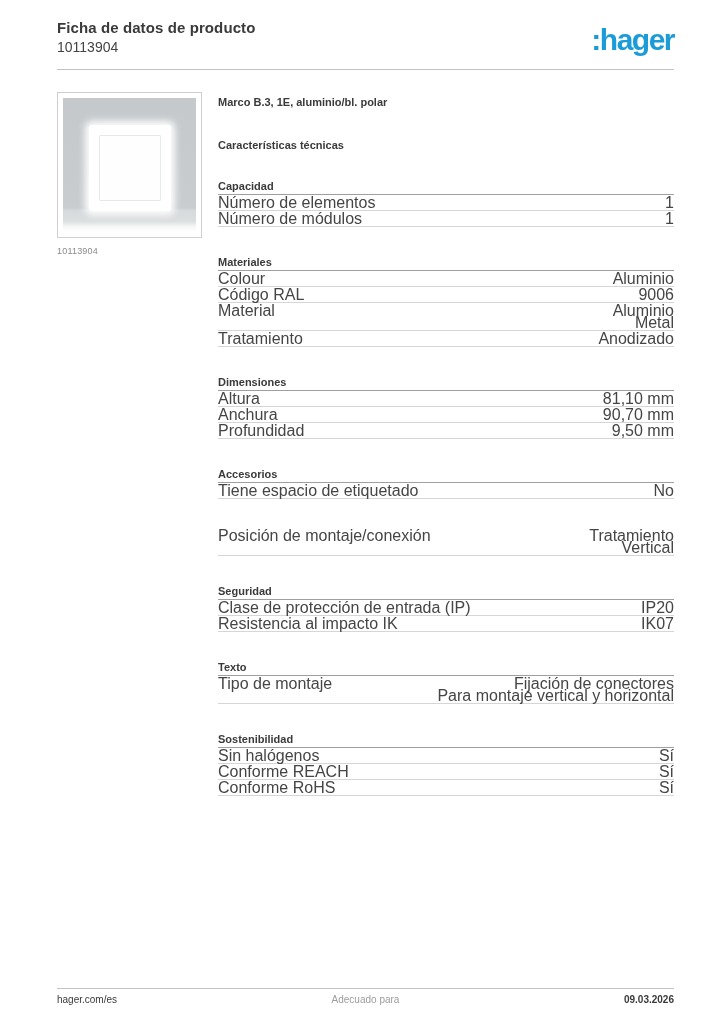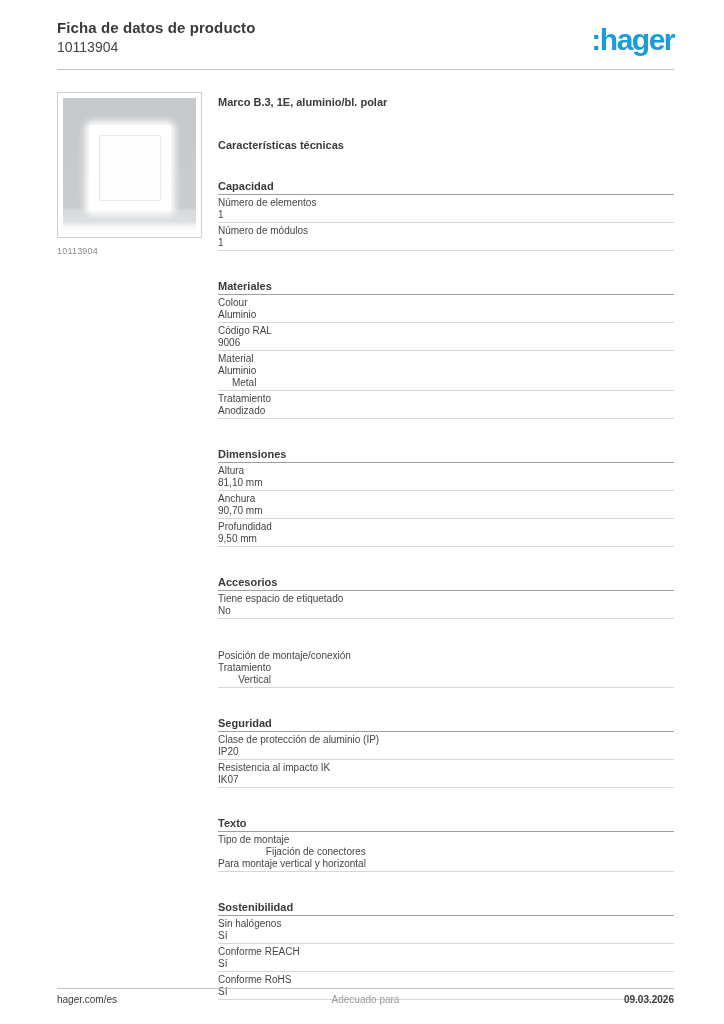--- a/index.html
+++ b/index.html
@@ -54,25 +54,24 @@
   .tech-title { font-size: 11px; font-weight: bold; margin: 31px 0 9px 0; color: #3a3a3a; }
 
   
   .spec-section { margin-top: 29px; }
   .sec-title {
     font-size: 11px; font-weight: bold; color: #3a3a3a;
     padding-bottom: 2px; border-bottom: 1px solid #9f9f9f;
   }
   .spec-row {
     display: flex; justify-content: space-between; align-items: flex-start;
-    font-size: 10px; line-height: 12px;
+    font-size: 16px; line-height: 12px;
     padding: 2px 0 1px 0;
     border-bottom: 1px solid #d6d6d6;
     color: #454545;
-    flex-direction: column;
   }
   .row-label { text-align: left; padding-right: 10px; }
   .row-value { text-align: right; flex: none; max-width: 60%; }
   .row-value div { white-space: nowrap; }
 
   
   .footer-row {
     position: absolute; left: 57px; right: 50px; top: 994px;
     display: flex; font-size: 10px; color: #3a3a3a;
   }
@@ -190,21 +189,21 @@
               <span class="row-label">Posición de montaje/conexión</span>
               <span class="row-value">
                 <div>Tratamiento</div>
                 <div>Vertical</div>
               </span>
             </div>
           </div>
           <div class="spec-section">
             <div class="sec-title">Seguridad</div>
             <div class="spec-row">
-              <span class="row-label">Clase de protección de aluminio (IP)</span>
+              <span class="row-label">Clase de protección de entrada (IP)</span>
               <span class="row-value">
                 <div>IP20</div>
               </span>
             </div>
             <div class="spec-row">
               <span class="row-label">Resistencia al impacto IK</span>
               <span class="row-value">
                 <div>IK07</div>
               </span>
             </div>

